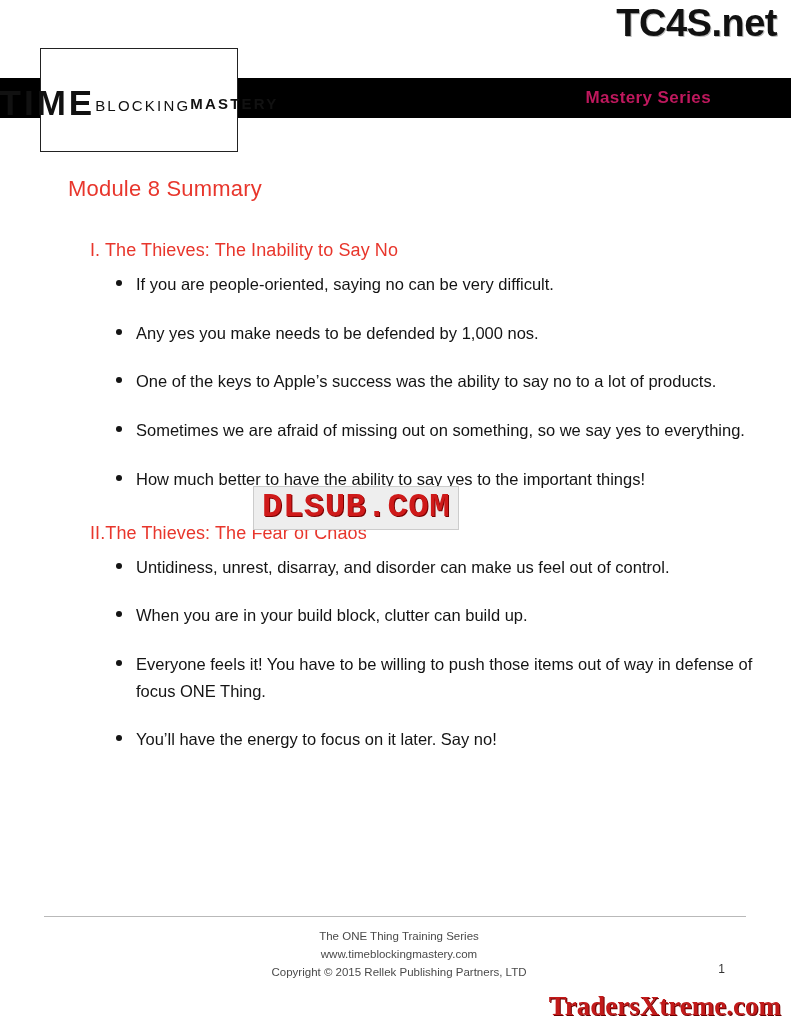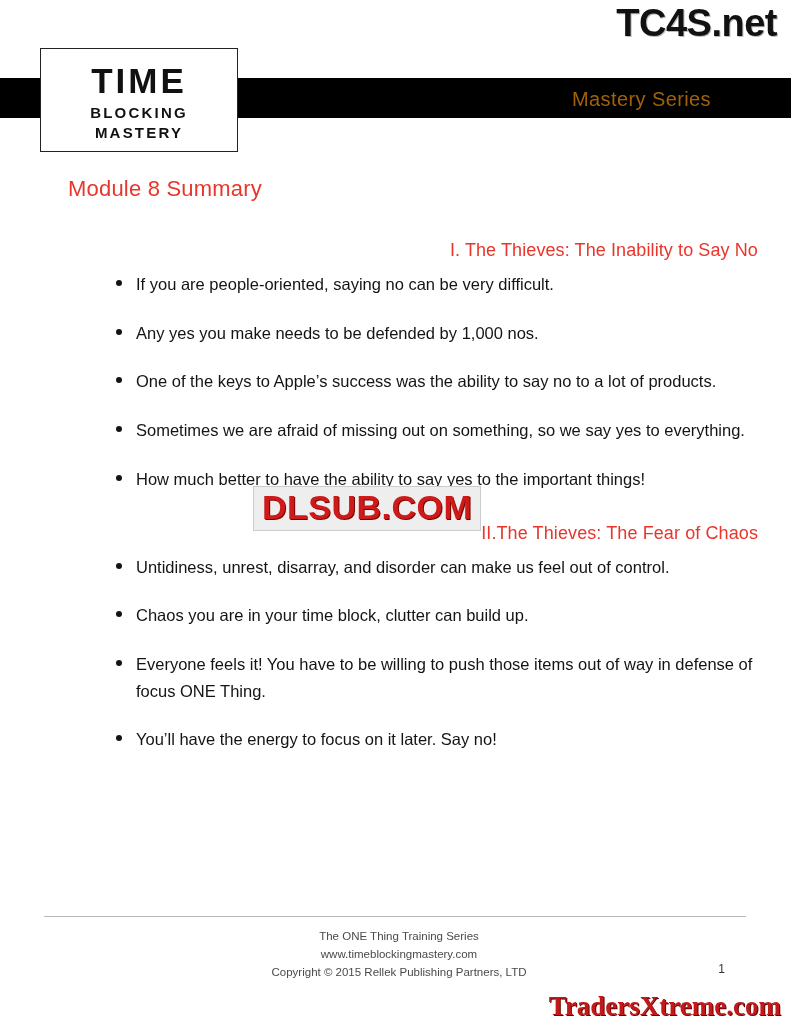--- a/index.html
+++ b/index.html
@@ -38,52 +38,53 @@
     left: 0;
     width: 791px;
     height: 40px;
     background: #000000;
     z-index: 1;
   }
   .header-band-label {
     position: absolute;
     right: 80px;
     top: 88px;
-    color: #a16207;
-    font-size: 20px;
+    color: #be185d;
+    font-size: 17px;
     letter-spacing: 0.4px;
     z-index: 3;
+    font-weight: bold;
   }
 
   
   .logo-box {
     position: absolute;
     left: 40px;
     top: 48px;
     width: 198px;
     height: 104px;
     background: #ffffff;
     border: 1.5px solid #222222;
     z-index: 4;
     display: flex;
-    flex-direction: column;
+    flex-direction: row;
     align-items: center;
     justify-content: center;
     padding-top: 4px;
   }
   .logo-time {
     font-size: 35px;
     font-weight: bold;
     letter-spacing: 3px;
     line-height: 1;
     color: #111;
   }
   .logo-blocking {
     font-size: 15px;
-    font-weight: bold;
+    font-weight: normal;
     letter-spacing: 2.2px;
     margin-top: 6px;
     color: #111;
   }
   .logo-mastery {
     font-size: 15px;
     font-weight: bold;
     letter-spacing: 2.2px;
     margin-top: 3px;
     color: #111;
@@ -104,21 +105,20 @@
     left: 68px;
     top: 240px;
     width: 690px;
   }
 
   .section-heading {
     color: #e8362c;
     font-size: 18px;
     margin: 0 0 10px 22px;
     letter-spacing: 0.1px;
-    text-align: right;
   }
   .section + .section { margin-top: 30px; }
 
   ul.bullets {
     list-style: none;
     margin: 0;
     padding: 0;
   }
   ul.bullets li {
     position: relative;
@@ -137,21 +137,21 @@
     height: 6px;
     border-radius: 50%;
     background: #141414;
   }
 
   
   .dlsub-watermark {
     position: absolute;
     left: 253px;
     top: 486px;
-    font-family: Liberation Sans, sans-serif;
+    font-family: Liberation Mono, monospace;
     font-weight: bold;
     font-size: 34px;
     letter-spacing: 0.5px;
     color: #cf1a1a;
     background: #eeeeee;
     padding: 1px 8px 3px 8px;
     border: 1px solid #cccccc;
     text-shadow: 1px 1px 0 #7a0000;
     z-index: 5;
   }
@@ -225,21 +225,21 @@
       <li>One of the keys to Apple’s success was the ability to say no to a lot of products.</li>
       <li>Sometimes we are afraid of missing out on something, so we say yes to everything.</li>
       <li>How much better to have the ability to say yes to the important things!</li>
     </ul>
   </div>
 
   <div class="section">
     <div class="section-heading">II.The Thieves: The Fear of Chaos</div>
     <ul class="bullets">
       <li>Untidiness, unrest, disarray, and disorder can make us feel out of control.</li>
-      <li>Chaos you are in your time block, clutter can build up.</li>
+      <li>When you are in your build block, clutter can build up.</li>
       <li>Everyone feels it! You have to be willing to push those items out of way in defense of focus ONE Thing.</li>
       <li>You’ll have the energy to focus on it later. Say no!</li>
     </ul>
   </div>
 
 </div>
 
 <div class="dlsub-watermark">DLSUB.COM</div>
 
 <div class="footer-rule"></div>

